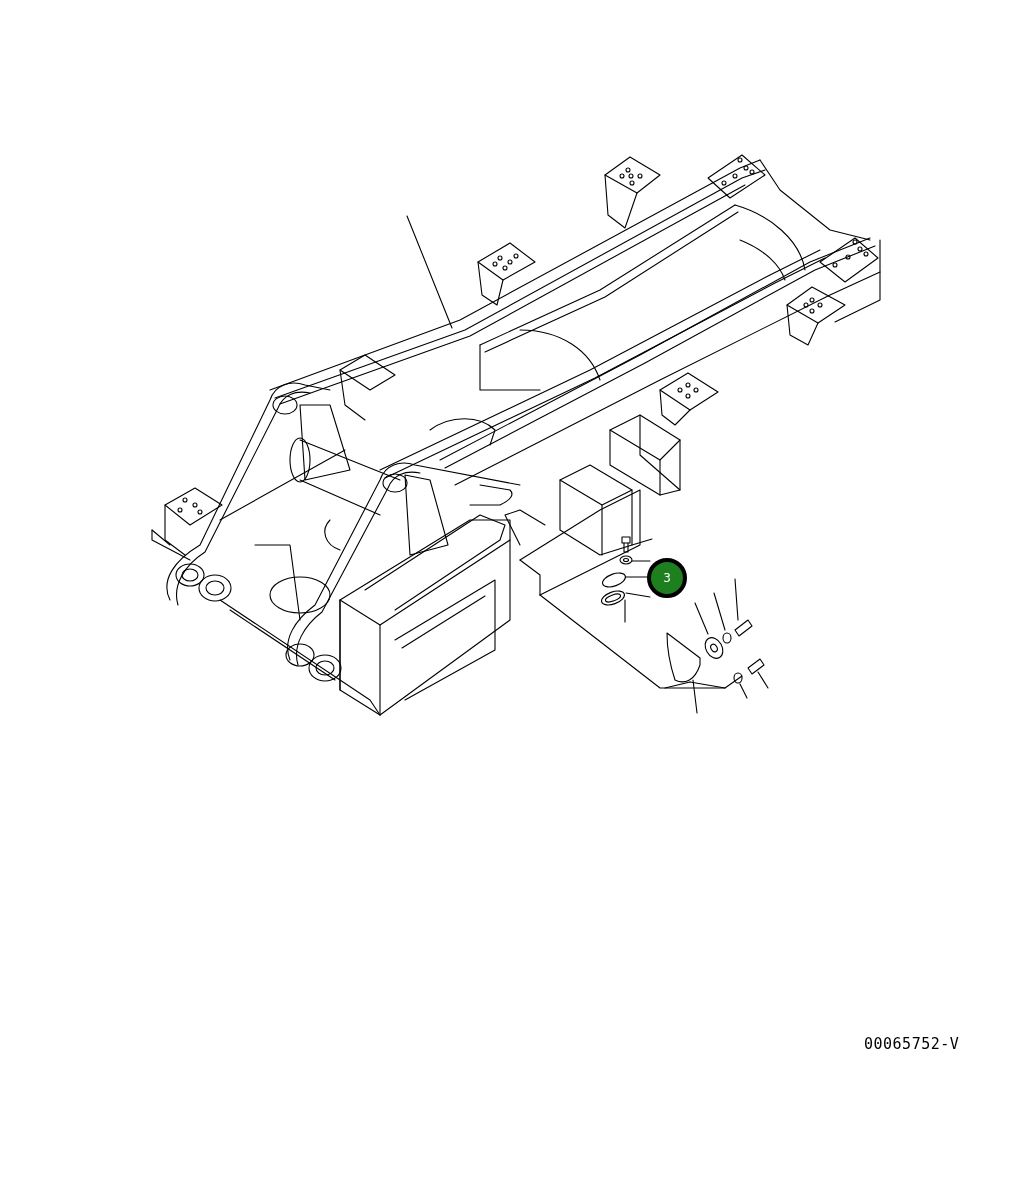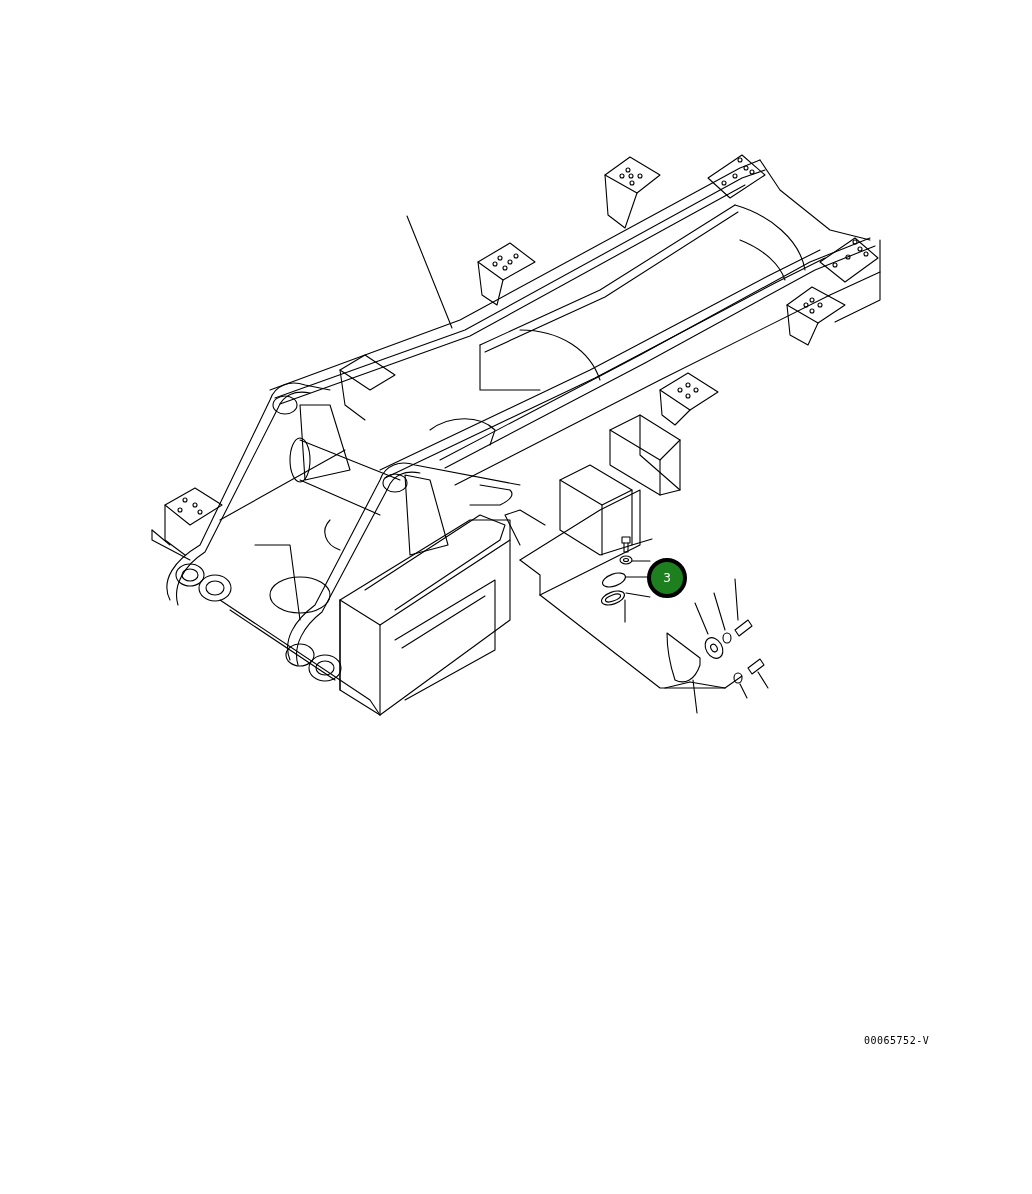--- a/index.html
+++ b/index.html
@@ -5,21 +5,21 @@
     html, body { margin: 0; padding: 0; background: #ffffff; }
     body { width: 1032px; height: 1194px; position: relative; overflow: hidden;
            font-family: "DejaVu Sans", sans-serif; }
     #drawing { position: absolute; left: 0; top: 0; width: 1032px; height: 1194px; }
     .callout { position: absolute; width: 32px; height: 32px; border-radius: 50%;
                background: #1e7f1e; border: 4px solid #000; color: #fff;
                font-family: "DejaVu Sans", sans-serif; font-size: 12px;
                display: flex; align-items: center; justify-content: center;
                box-sizing: content-box; cursor: pointer; }
     .part-number { position: absolute; font-family: "DejaVu Sans Mono", monospace;
-                   font-size: 10px; color: #000; letter-spacing: 0.5px; padding-left: 44px; }
+                   font-size: 15px; color: #000; letter-spacing: 0.5px; padding-left: 44px; }
   </style>
 </head>
 <body>
 
 <svg id="drawing" viewBox="0 0 1032 1194" xmlns="http://www.w3.org/2000/svg" fill="none" stroke="#000" stroke-width="1.1" stroke-linejoin="round" stroke-linecap="round">
 
   <line x1="407" y1="216" x2="452" y2="328"></line>
 
   <g>
     <path d="M270 390 L460 320 L740 168 L760 160"></path>

